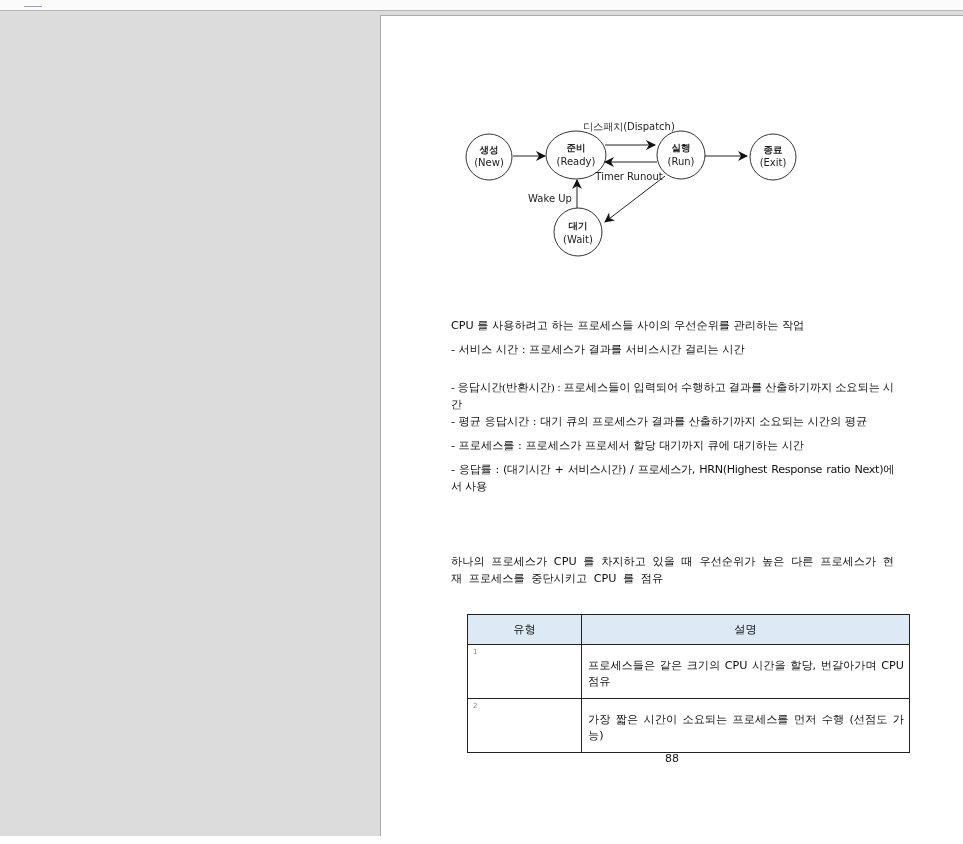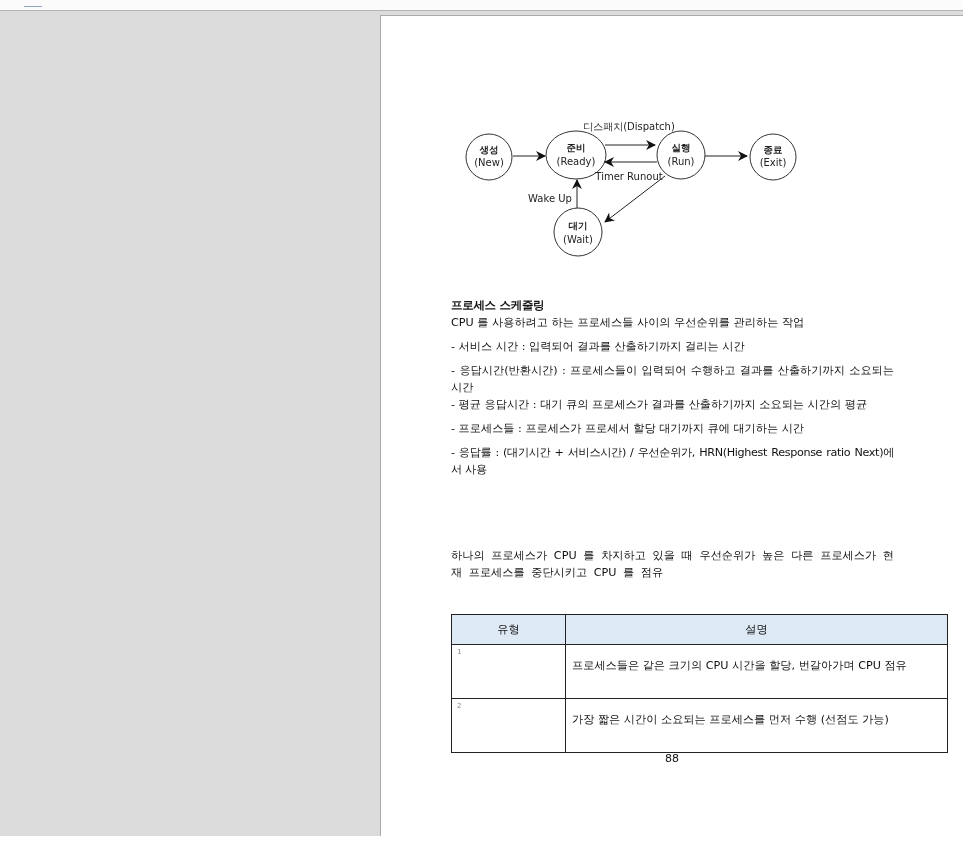--- a/index.html
+++ b/index.html
@@ -25,21 +25,21 @@
   }
   .bottom-strip {
     position: absolute; left: 0; top: 836px; width: 963px; height: 8px; background: #ffffff;
   }
   .diagram { position: absolute; left: 450px; top: 112px; width: 360px; height: 160px; }
   .content { position: absolute; left: 451px; width: 443px; font-size: 11.2px; line-height: 17px; }
   .heading { font-weight: bold; font-size: 11.5px; letter-spacing: -0.3px; }
   .para { margin: 0; }
   .just { text-align: justify; text-align-last: left; }
   table.types {
-    position: absolute; left: 451px; top: 614px; width: 497px; border-collapse: collapse;
+    position: absolute; left: 467px; top: 614px; width: 443px; border-collapse: collapse;
     font-size: 11.2px;
   }
   table.types th, table.types td { border: 1px solid #222; vertical-align: top; }
   table.types th {
     background: #dde9f5; font-weight: normal; height: 27px; vertical-align: middle; text-align: center;
   }
   table.types td.num { width: 103px; font-size: 7px; color: #888; padding: 3px 5px; }
   table.types td.desc { padding: 13px 5px 4px 6px; line-height: 16px; text-align: justify; height: 36px; }
   .pagenum { position: absolute; left: 380px; width: 584px; top: 752px; text-align: center; font-size: 11px; }
   svg text { font-family: "DejaVu Sans", "Liberation Sans", sans-serif; }
@@ -85,31 +85,30 @@
     <text x="773" y="166">(Exit)</text>
     <text x="578" y="229" font-weight="bold" font-size="9.5">대기</text>
     <text x="578" y="243">(Wait)</text>
     <text x="629" y="130">디스패치(Dispatch)</text>
     <text x="629" y="180">Timer Runout</text>
     <text x="550" y="202">Wake Up</text>
   </g>
 </svg>
 
 <div class="content" style="top:297px;">
-  <div class="heading">프로세스 스케줄링</div>
-  <p class="para" style="margin-top:0;">CPU 를 사용하려고 하는 프로세스들 사이의 우선순위를 관리하는 작업</p>
-  <p class="para" style="margin-top:7px;">- 서비스 시간 : 입력되어 결과를 산출하기까지 걸리는 시간</p>
-  <p class="para just" style="margin-top:7px;">- 응답시간(반환시간) : 프로세스들이 입력되어 수행하고 결과를 산출하기까지 소요되는 시간</p>
+  <p class="para" style="margin-top:20px;">CPU 를 사용하려고 하는 프로세스들 사이의 우선순위를 관리하는 작업</p>
+  <p class="para" style="margin-top:7px;">- 서비스 시간 : 프로세스가 결과를 서비스시간 걸리는 시간</p>
+  <p class="para just" style="margin-top:21px;font-family:Liberation Serif, serif;">- 응답시간(반환시간) : 프로세스들이 입력되어 수행하고 결과를 산출하기까지 소요되는 시간</p>
   <p class="para" style="">- 평균 응답시간 : 대기 큐의 프로세스가 결과를 산출하기까지 소요되는 시간의 평균</p>
-  <p class="para" style="margin-top:7px;">- 프로세스들 : 프로세스가 프로세서 할당 대기까지 큐에 대기하는 시간</p>
-  <p class="para just" style="margin-top:7px; letter-spacing:-0.35px;">- 응답률 : (대기시간 + 서비스시간) / 우선순위가, HRN(Highest Response ratio Next)에서 사용</p>
+  <p class="para" style="margin-top:7px;">- 프로세스를 : 프로세스가 프로세서 할당 대기까지 큐에 대기하는 시간</p>
+  <p class="para just" style="margin-top:7px; letter-spacing:-0.35px;">- 응답률 : (대기시간 + 서비스시간) / 프로세스가, HRN(Highest Response ratio Next)에서 사용</p>
 </div>
 
 <div class="content" style="top:547px;">
-  <p class="para just" style="word-spacing:3px;">하나의 프로세스가 CPU 를 차지하고 있을 때 우선순위가 높은 다른 프로세스가 현재 프로세스를 중단시키고 CPU 를 점유</p>
+  <p class="para just" style="margin-top:6px; word-spacing:3px;">하나의 프로세스가 CPU 를 차지하고 있을 때 우선순위가 높은 다른 프로세스가 현재 프로세스를 중단시키고 CPU 를 점유</p>
 </div>
 
 <table class="types">
   <thead>
     <tr>
       <th style="width:111px;">유형</th>
       <th>설명</th>
     </tr>
   </thead>
   <tbody>

